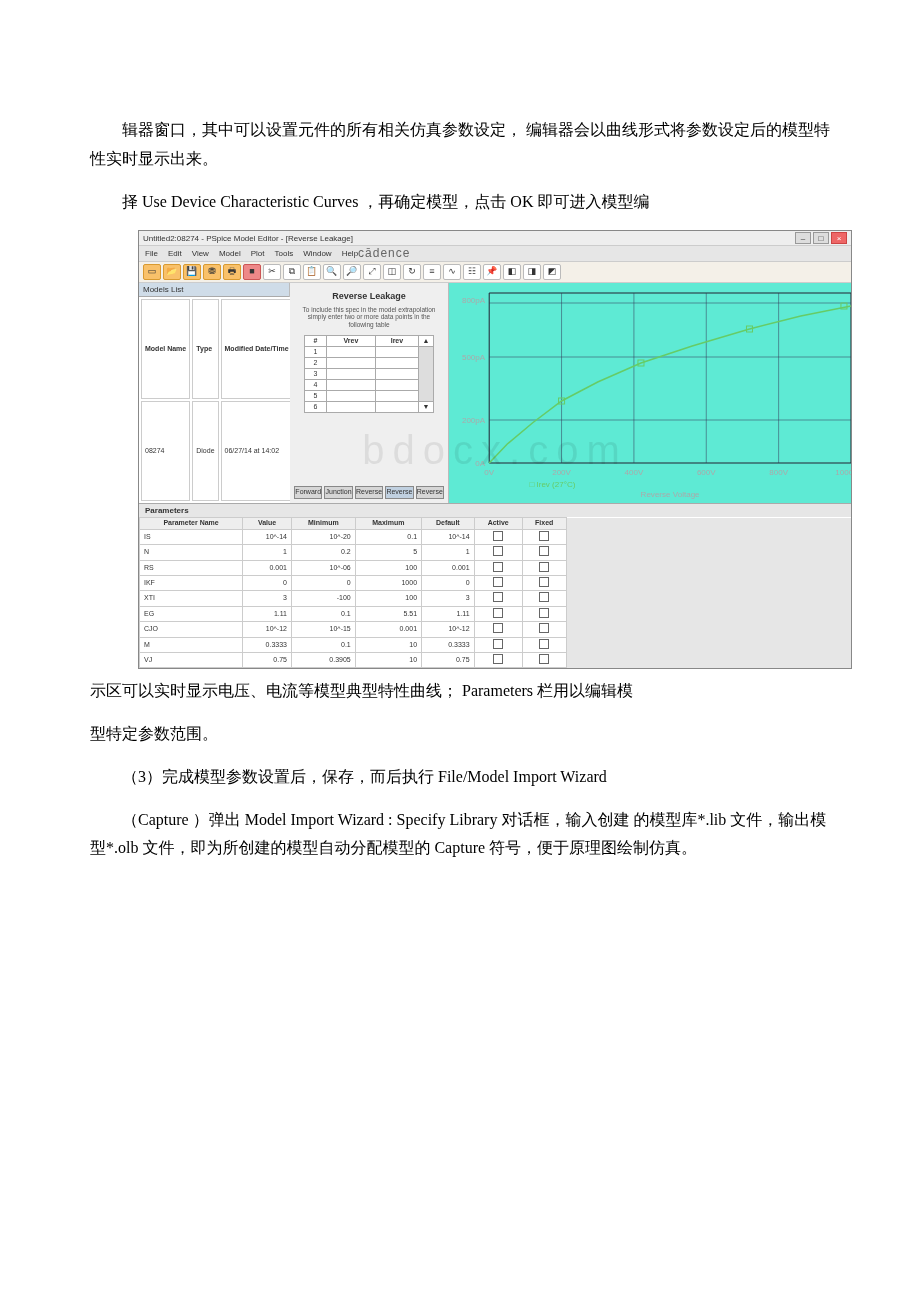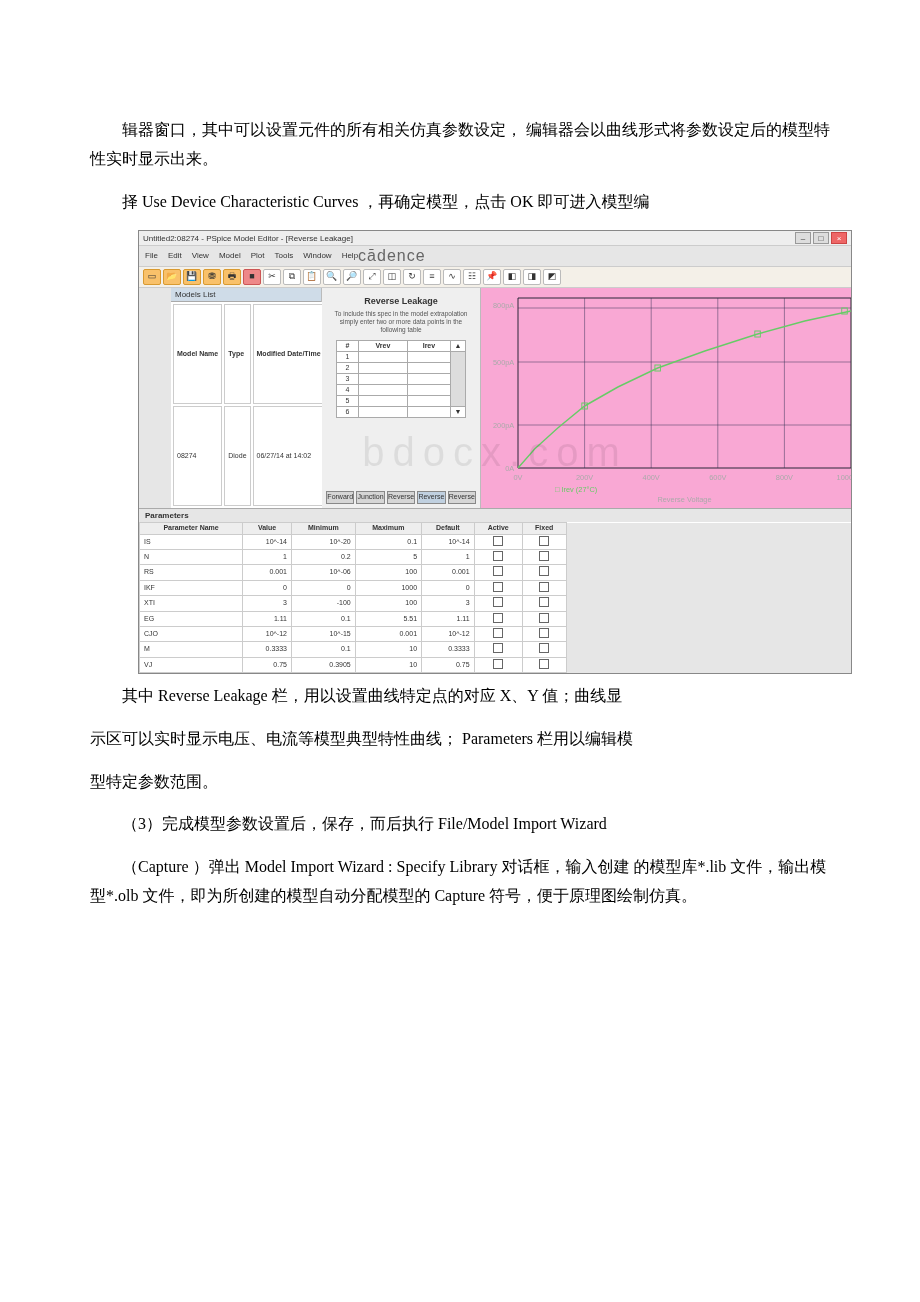--- a/index.html
+++ b/index.html
@@ -30,40 +30,40 @@
   }
   .titlebar {
     display:flex; align-items:center; justify-content:space-between;
     background:#eee; padding:1px 4px; border-bottom:1px solid #ccc;
     font-size:8px;
     gap:20px;
   }
   .winctl{ display:flex; gap:2px; }
   .wc{ width:14px; height:10px; display:flex; align-items:center; justify-content:center; border:1px solid #999; background:#ddd; font-size:8px;}
   .wc.x{ background:#e66; color:#fff; border-color:#c44;}
-  .brand{ color:#666; font-size:16px; letter-spacing:1px; }
+  .brand{ color:#666; font-size:12px; letter-spacing:1px; }
   .menubar{ display:flex; gap:10px; padding:2px 6px; border-bottom:1px solid #ccc; font-size:8px; color:#333;}
   .toolbar{ display:flex; align-items:center; gap:2px; padding:2px 4px; border-bottom:1px solid #ccc; background:#f4f0e8;}
   .tb{ width:16px; height:14px; border:1px solid #bbb; background:#fff; border-radius:2px; display:flex; align-items:center; justify-content:center; font-size:9px;}
   .tb.or{ background:#f9c16a; border-color:#d99a30;}
   .tb.rd{ background:#e88; border-color:#c55;}
-  .maincols{ display:flex; height:220px;margin-left:32px; }
+  .maincols{ display:flex; height:220px; }
   .leftpane{ width:150px; border-right:1px solid #bbb; background:#efefef; display:flex; flex-direction:column;}
   .mlhead{ background:#cfdce8; font-size:8px; padding:2px 4px; border-bottom:1px solid #aaa;}
   .mltable{ flex:1; font-size:7px; background:#fff; }
   .mltable th, .mltable td{ border:1px solid #ccc; padding:1px 3px; text-align:left; white-space:nowrap;}
   .midpane{ width:150px; border-right:1px solid #bbb; background:#efefef; display:flex; flex-direction:column; align-items:center; padding:4px;}
   .rltitle{ font-weight:bold; font-size:9px; margin:4px 0;}
   .rlnote{ font-size:6.5px; color:#555; text-align:center; padding:0 6px;}
   .inputtbl{ width:130px; margin-top:6px; border-collapse:collapse; font-size:7px; background:#fff;}
   .inputtbl th, .inputtbl td{ border:1px solid #aaa; height:10px; padding:0 2px; text-align:center;}
   .tabstrip{ display:flex; gap:2px; margin-top:auto; width:100%; padding-top:6px;}
   .tab{ flex:1; border:1px solid #888; background:#d6d6d6; font-size:7px; text-align:center; padding:1px 0;}
   .tab.on{ background:#c0d0e0;}
-  .chartpane{ flex:1; background:#f9a8d4; position:relative; }
+  .chartpane{ flex:1; background:#5eead4; position:relative; }
   .chartpane svg{ position:absolute; inset:0; width:100%; height:100%; }
   .paramsSection{ border-top:1px solid #aaa;}
   .paramsHead{ font-size:8px; font-weight:bold; padding:2px 6px; background:#e6e6e6;}
   .paramsTbl{ width:100%; border-collapse:collapse; font-size:7px; background:#fff;}
   .paramsTbl th, .paramsTbl td{ border:1px solid #ccc; padding:1px 4px; text-align:right; white-space:nowrap;}
   .paramsTbl th{ background:#eee; text-align:center;}
   .paramsTbl td.name{ text-align:left;}
   .cb{ display:inline-block; width:8px; height:8px; border:1px solid #666; background:#fff;}
   .watermark{ position:absolute; left:50%; top:50%; transform:translate(-50%,-50%); font-size:40px; color:rgba(0,0,0,0.08); letter-spacing:8px; font-family:Arial; pointer-events:none;}
 </style>
@@ -341,18 +341,17 @@
     <td style="text-align:center"><span class="cb"></span></td>
     <td style="border:none; background:#e6e6e6;"></td>
             </tr>
           </tbody>
       </table>
     </div>
 
     <div class="watermark">bdocx.com</div>
   </div>
 
-  <p>其中 Reverse Leakage 栏，用以设置曲线特定点的对应 X、Y 值；曲线显</p>
   <p style="text-indent:0; margin-top:0;">示区可以实时显示电压、电流等模型典型特性曲线； Parameters 栏用以编辑模</p>
   <p style="text-indent:0; margin-top:0;">型特定参数范围。</p>
   <p>（3）完成模型参数设置后，保存，而后执行 File/Model Import Wizard</p>
   <p>（Capture ）弹出 Model Import Wizard : Specify Library 对话框，输入创建 的模型库*.lib 文件，输出模型*.olb 文件，即为所创建的模型自动分配模型的 Capture 符号，便于原理图绘制仿真。</p>
 </div>
 
 </body></html>

